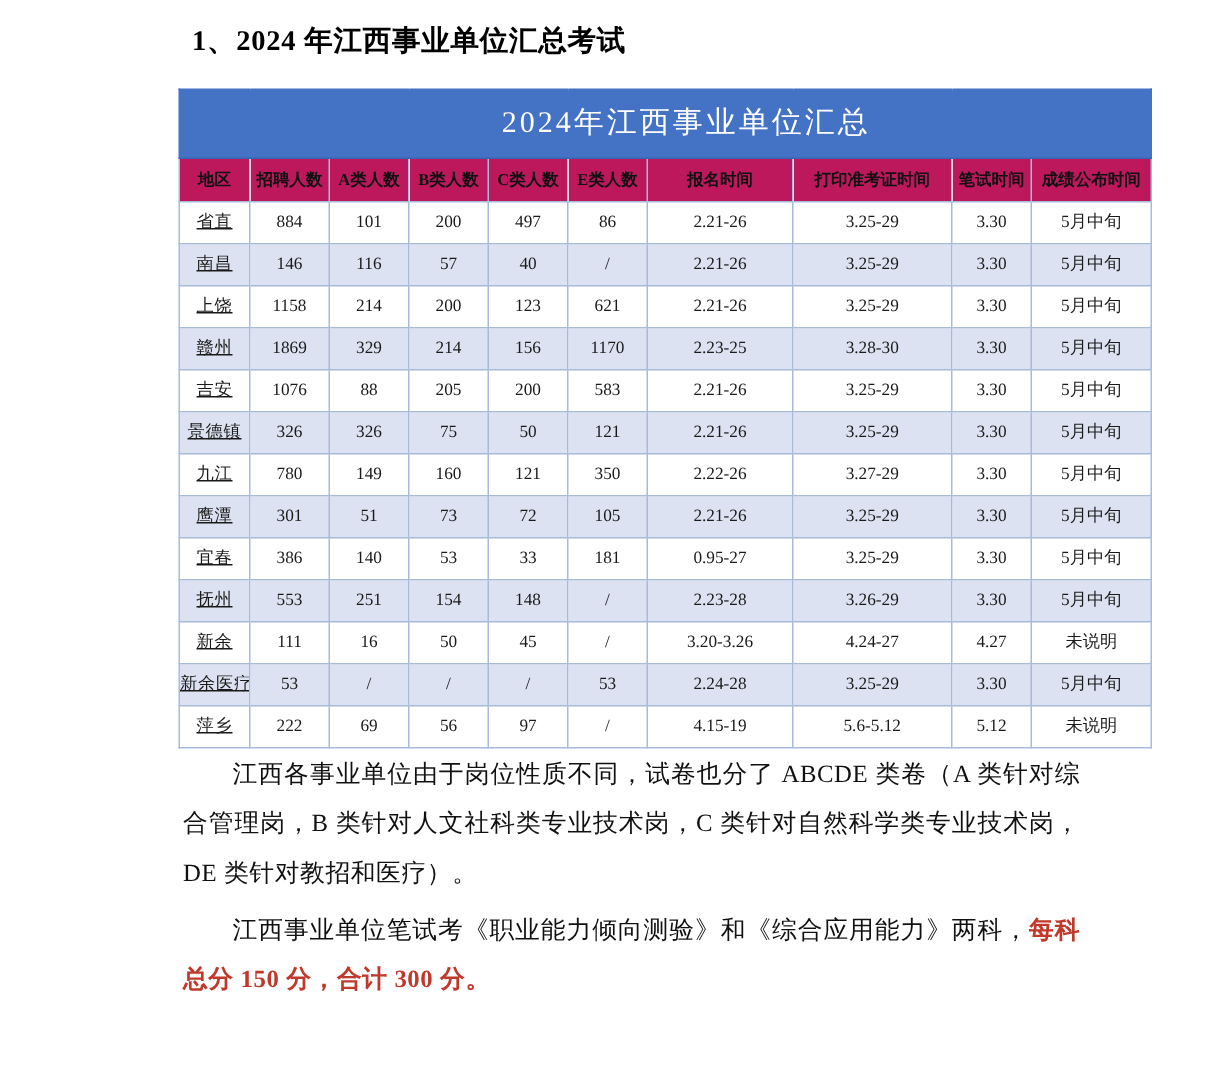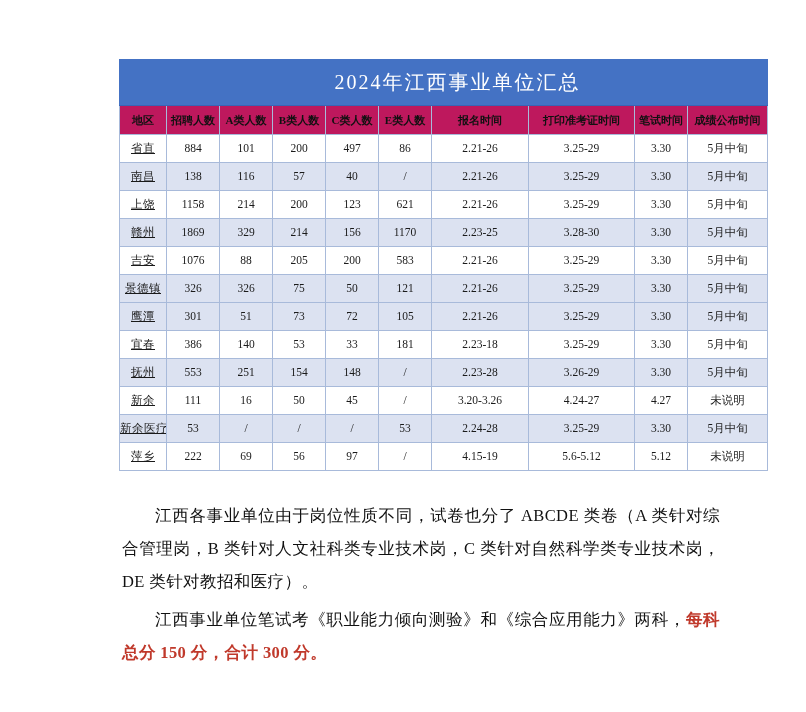--- a/index.html
+++ b/index.html
@@ -128,20 +128,21 @@
   .red {
     color: #c0392b;
     font-weight: bold;
   }
 </style>
 </head>
 <body>
 
 <div class="page">
 
+  <div class="doc-title">1、2024 年江西事业单位汇总考试</div>
 
   <div class="table-wrap">
     <table class="summary">
       <colgroup>
         <col class="c-region">
           <col class="c-total">
           <col class="c-a">
           <col class="c-b">
           <col class="c-c">
         <col class="c-e">
@@ -174,21 +175,21 @@
           <td>200</td>
           <td>497</td>
           <td>86</td>
           <td>2.21-26</td>
           <td>3.25-29</td>
           <td>3.30</td>
           <td>5月中旬</td>
         </tr>
         <tr class="body-row alt">
           <td class="region-cell">南昌</td>
-          <td>138</td>
+          <td>146</td>
           <td>116</td>
           <td>57</td>
           <td>40</td>
           <td class="dash">/</td>
           <td>2.21-26</td>
           <td>3.25-29</td>
           <td>3.30</td>
           <td>5月中旬</td>
         </tr>
         <tr class="body-row">
@@ -232,40 +233,52 @@
           <td>326</td>
           <td>326</td>
           <td>75</td>
           <td>50</td>
           <td>121</td>
           <td>2.21-26</td>
           <td>3.25-29</td>
           <td>3.30</td>
           <td>5月中旬</td>
         </tr>
+        <tr class="body-row">
+          <td class="region-cell">九江</td>
+          <td>780</td>
+          <td>149</td>
+          <td>160</td>
+          <td>121</td>
+          <td>350</td>
+          <td>2.22-26</td>
+          <td>3.27-29</td>
+          <td>3.30</td>
+          <td>5月中旬</td>
+        </tr>
         <tr class="body-row alt">
           <td class="region-cell">鹰潭</td>
           <td>301</td>
           <td>51</td>
           <td>73</td>
           <td>72</td>
           <td>105</td>
           <td>2.21-26</td>
           <td>3.25-29</td>
           <td>3.30</td>
           <td>5月中旬</td>
         </tr>
         <tr class="body-row">
           <td class="region-cell">宜春</td>
           <td>386</td>
           <td>140</td>
           <td>53</td>
           <td>33</td>
           <td>181</td>
-          <td>2.23-18</td>
+          <td>0.95-27</td>
           <td>3.25-29</td>
           <td>3.30</td>
           <td>5月中旬</td>
         </tr>
         <tr class="body-row alt">
           <td class="region-cell">抚州</td>
           <td>553</td>
           <td>251</td>
           <td>154</td>
           <td>148</td>

